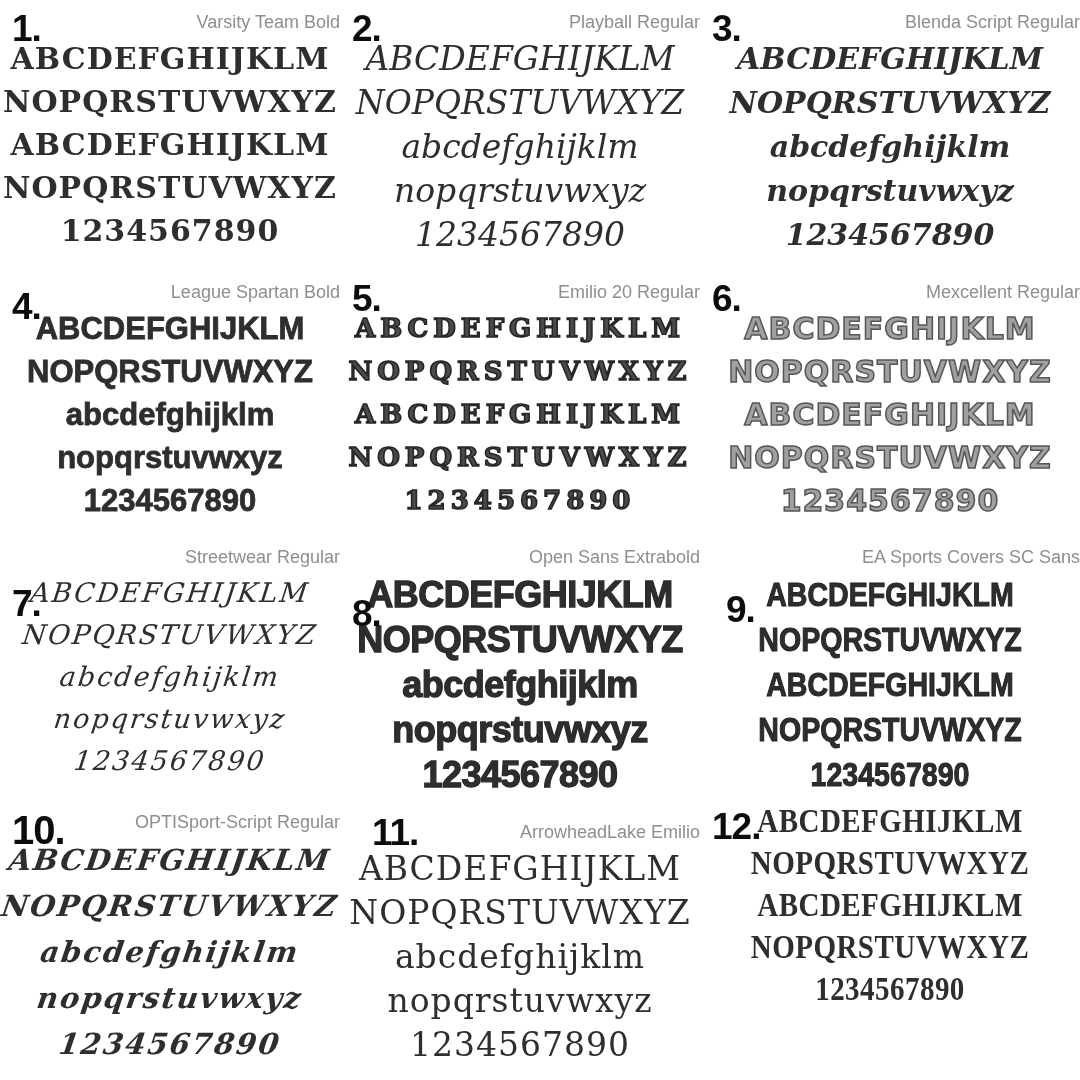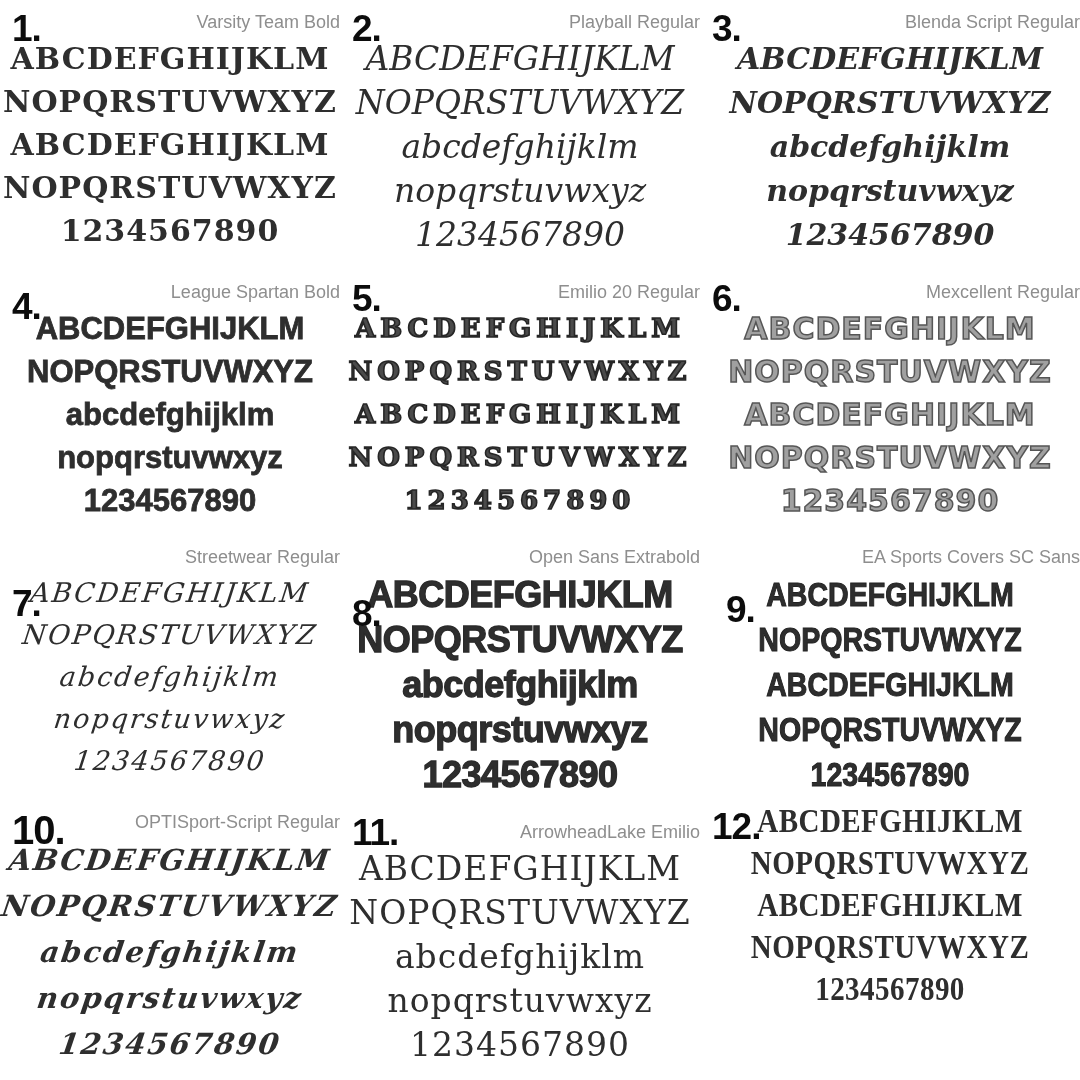--- a/index.html
+++ b/index.html
@@ -40,21 +40,21 @@
   
   .f8 .num{top:58px;}
   .f8 .line{font-family:"Liberation Sans",sans-serif;font-weight:700;font-size:36px;line-height:45px;letter-spacing:-0.5px;-webkit-text-stroke:1.3px #2a2a2a;}
   
   .f9 .num{top:54px;left:26px;}
   .f9 .line{font-family:"Liberation Sans",sans-serif;font-weight:700;font-size:34px;line-height:45px;transform:scaleX(0.84);-webkit-text-stroke:1px #222222;}
   
   .f10 .num{font-size:40px;}
   .f10 .line{font-family:"DejaVu Serif",serif;font-style:italic;font-weight:700;font-size:29px;line-height:46px;letter-spacing:2px;transform:skewX(-8deg);}
   
-  .f11 .num{top:12px;}
+  .f11 .num{top:12px;margin-left:20px;}
   .f11 .fontname{padding-top:22px;}
   .f11 .line{font-family:"DejaVu Serif",serif;font-size:33px;line-height:44px;letter-spacing:1px;}
   
   .f12 .num{top:6px;}
   .f12 .fontname{padding-top:46px;font-size:17px;}
   .f12 .line{font-family:"Liberation Serif",serif;font-weight:700;font-size:33px;line-height:42px;transform:scaleX(0.88);letter-spacing:0.5px;}
 </style>
 </head>
 <body>
 

